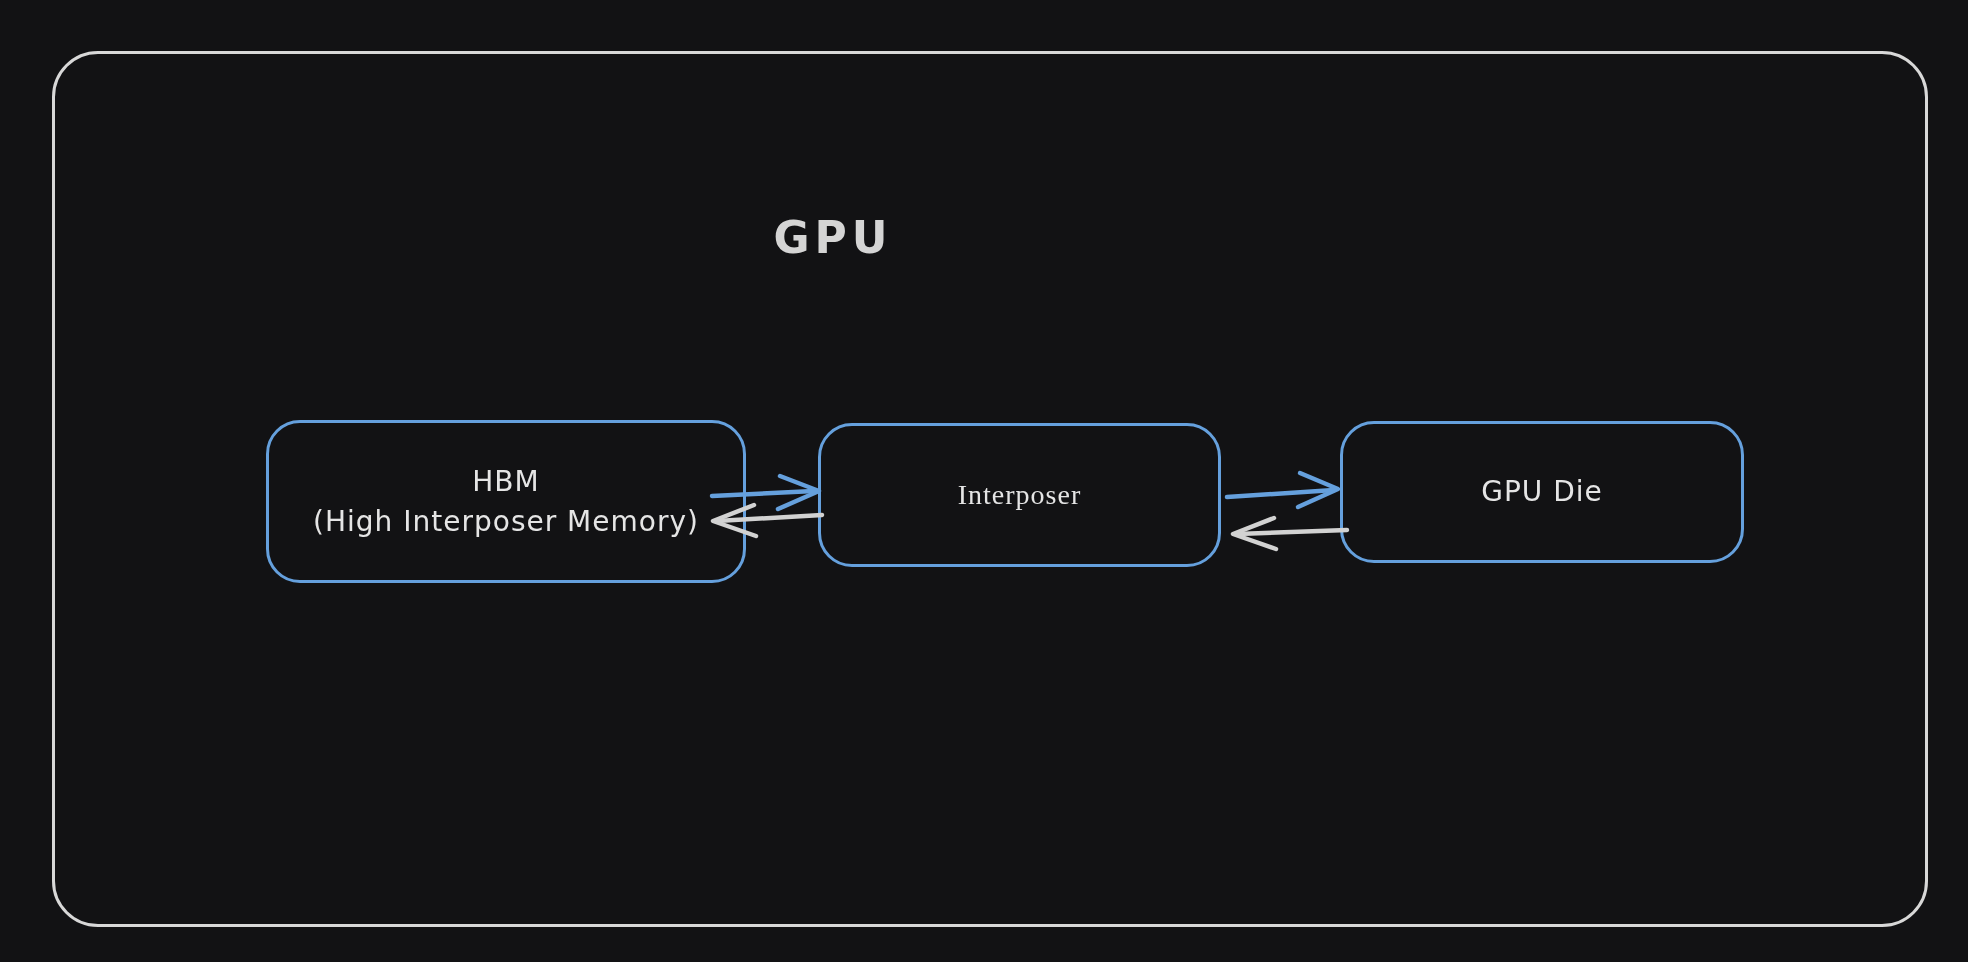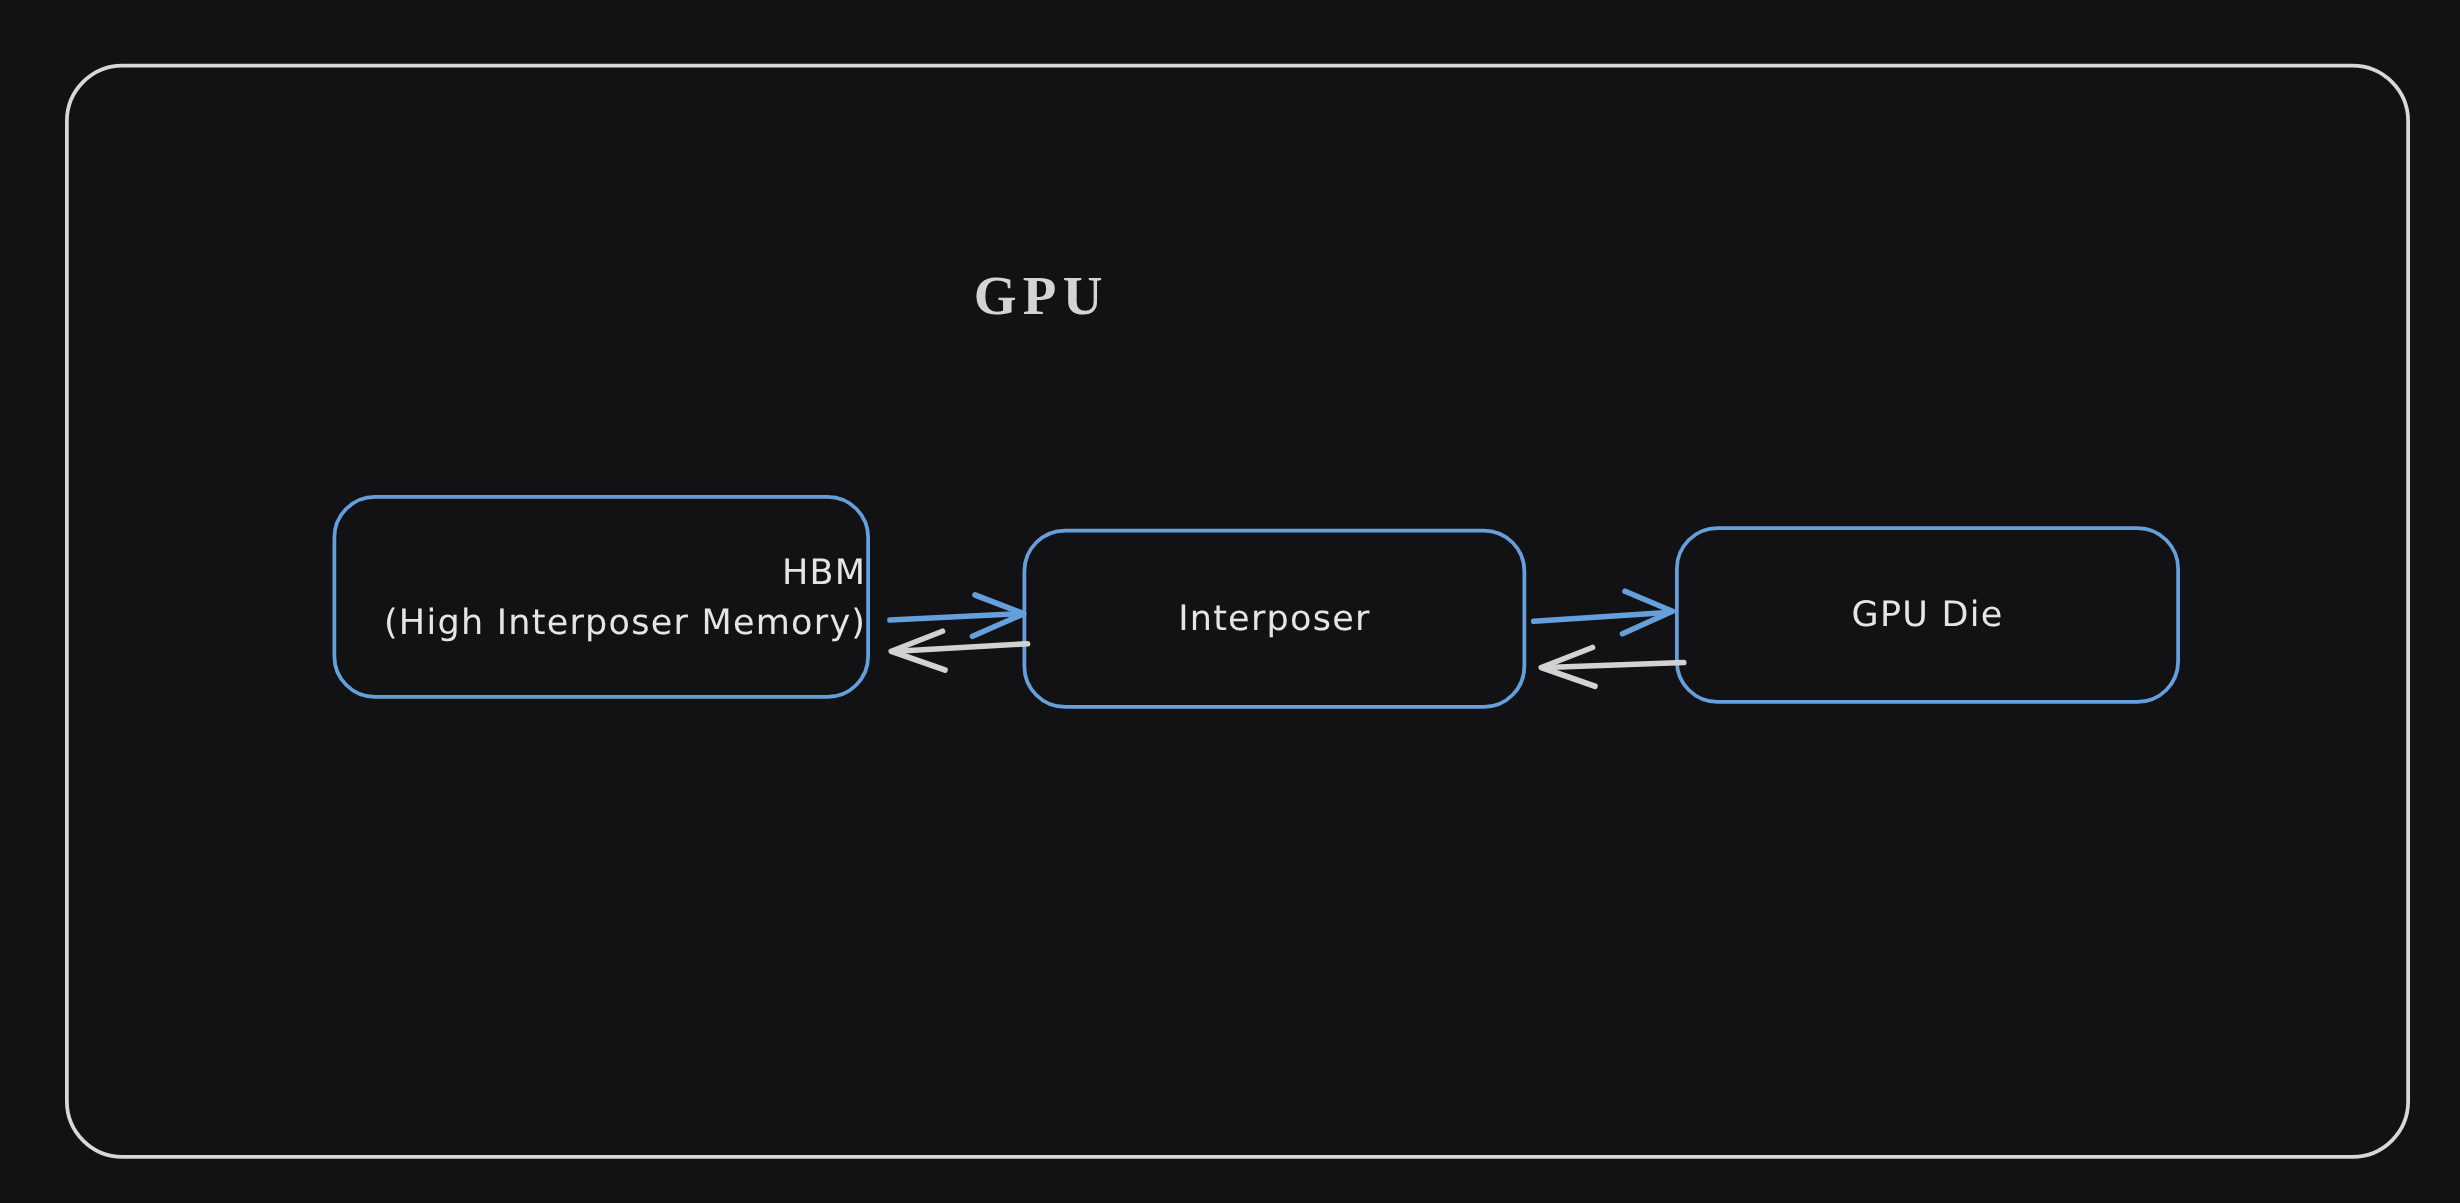--- a/index.html
+++ b/index.html
@@ -28,40 +28,39 @@
   .gpu-title {
     position: absolute;
     left: 833px;
     top: 237px;
     transform: translate(-50%, -50%);
     color: #d4d4d4;
     font-size: 44px;
     font-weight: 600;
     letter-spacing: 5px;
     white-space: nowrap;
-    font-family: Liberation Serif, serif;
   }
   .node {
     position: absolute;
     box-sizing: border-box;
     border: 3.5px solid #65a0dd;
     border-radius: 34px;
     background: transparent;
     display: flex;
     flex-direction: column;
     align-items: center;
     justify-content: center;
     color: #e5e5e5;
     font-size: 28px;
     letter-spacing: 1px;
     text-align: center;
     line-height: 40px;
   }
-  .node-hbm       { left: 266px;  top: 396px; width: 430px; height: 163px; align-items: flex-end; }
-  .node-interposer{ left: 818px;  top: 423px; width: 403px; height: 144px; }
+  .node-hbm       { left: 266px;  top: 420px; width: 480px; height: 163px; }
+  .node-interposer{ left: 818px;  top: 423px; width: 403px; height: 144px; font-family: Liberation Serif, serif; }
   .node-gpu-die   { left: 1340px; top: 421px; width: 404px; height: 142px; }
   .arrows {
     position: absolute;
     left: 0;
     top: 0;
     pointer-events: none;
   }
   .arrows path {
     fill: none;
     stroke-width: 4.5;

